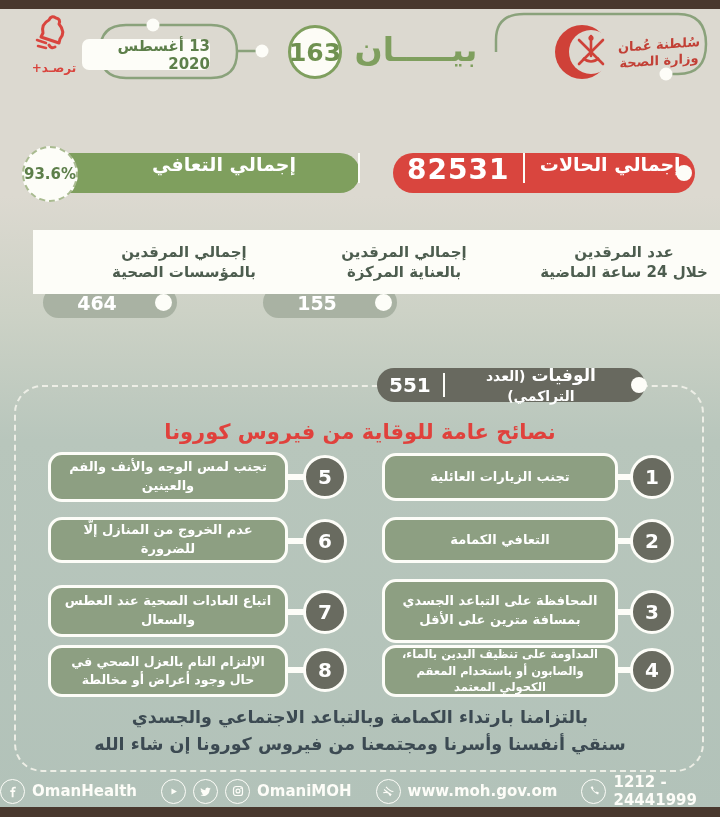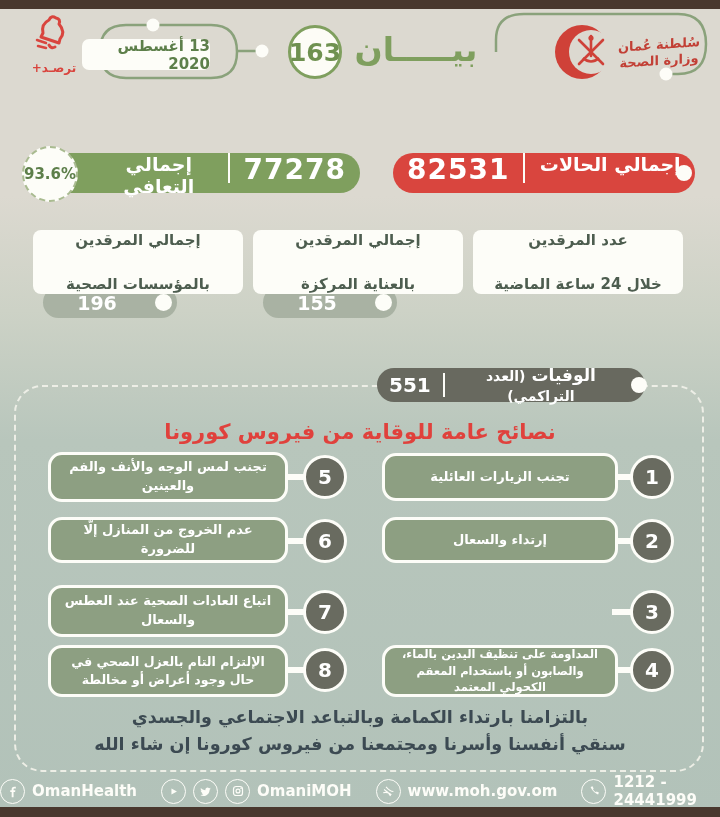--- a/index.html
+++ b/index.html
@@ -35,23 +35,23 @@
   .pill .val{font-size:28px;font-weight:bold;letter-spacing:1px;flex:0 0 auto;padding:0 14px;}
   .pill .sep{width:2px;height:30px;background:#fdfdf8;flex:0 0 auto;}
   .pill .lbl{font-size:19px;font-weight:bold;flex:1;text-align:center;padding:0 10px;}
   .dot{background:#fdfdf8;border-radius:50%;}
   .pill-red .end-dot{position:absolute;right:3px;top:12px;width:16px;height:16px;}
   .pct-circle{left:22px;top:146px;width:56px;height:56px;border-radius:50%;background:#fdfdf8;
     border:2px dashed #a9bb90;box-sizing:border-box;display:flex;align-items:center;justify-content:center;
     font-size:15px;font-weight:bold;color:#5d7f4a;z-index:3;}
 
   
-  .scard{top:230px;width:210px;height:64px;background:#fdfdf8;border-radius:8px;z-index:2;
-    display:flex;flex-direction:column;align-items:center;justify-content:space-between;
-    color:#4d5d4f;font-size:15px;font-weight:bold;line-height:1.35;text-align:center;}
+  .scard{top:230px;width:210px;height:64px;background:#fdfdf8;border-radius:0;z-index:2;
+    display:flex;flex-direction:column;align-items:center;justify-content:center;
+    color:#4d5d4f;font-size:15px;font-weight:bold;line-height:1.35;text-align:center;padding-left:46px;}
   .scard.c1{left:473px;} .scard.c2{left:253px;} .scard.c3{left:33px;}
   .spill{top:287px;width:134px;height:31px;border-radius:16px;background:#a9b2a3;z-index:1;
     display:flex;align-items:center;justify-content:center;color:#fff;font-size:19px;font-weight:bold;
     padding-right:26px;box-sizing:border-box;}
   .spill.c1{left:483px;} .spill.c2{left:263px;} .spill.c3{left:43px;}
   .spill .end-dot{position:absolute;right:5px;top:7px;width:17px;height:17px;}
 
   
   .deaths{left:377px;top:368px;width:268px;height:34px;border-radius:17px;background:#68695f;z-index:3;
     display:flex;align-items:center;color:#fff;direction:ltr;}
@@ -150,21 +150,20 @@
     <span class="val">82531</span>
     <span class="sep"></span>
     <span class="lbl rtl">إجمالي الحالات</span>
     <span class="dot end-dot"></span>
   </div>
 
   <div class="abs pill pill-green">
     <span style="width:42px;flex:0 0 auto;"></span>
     <span class="lbl rtl">إجمالي التعافي</span>
     <span class="sep"></span>
-    <span class="val">77278</span>
   </div>
   <div class="abs pct-circle">93.6%</div>
 
   <div class="abs scard c1 rtl">
     <span>عدد المرقدين</span>
     <span>خلال 24 ساعة الماضية</span>
   </div>
 
   <div class="abs scard c2 rtl">
     <span>إجمالي المرقدين</span>
@@ -173,21 +172,21 @@
   <div class="abs spill c2">
     <span>155</span>
     <span class="dot end-dot"></span>
   </div>
 
   <div class="abs scard c3 rtl">
     <span>إجمالي المرقدين</span>
     <span>بالمؤسسات الصحية</span>
   </div>
   <div class="abs spill c3">
-    <span>196</span>
+    <span>464</span>
     <span class="dot end-dot"></span>
   </div>
 
   <div class="abs dash-box"></div>
 
   <div class="abs deaths">
     <span class="val">551</span>
     <span class="sep"></span>
     <span class="lbl rtl">
       <span>الوفيات</span>
@@ -201,28 +200,29 @@
   <div class="abs tlink lk-r1"></div>
   <div class="abs tnum t1n">1</div>
   <div class="abs tcard t1c rtl">تجنب الزيارات العائلية</div>
 
   <div class="abs tlink lk-l1"></div>
   <div class="abs tnum t5n">5</div>
   <div class="abs tcard t5c rtl">تجنب لمس الوجه والأنف والفم والعينين</div>
 
   <div class="abs tlink lk-r2"></div>
   <div class="abs tnum t2n">2</div>
-  <div class="abs tcard t2c rtl">إرتداء والسعال</div>
+  <div class="abs tcard t2c rtl">التعافي الكمامة</div>
 
   <div class="abs tlink lk-l2"></div>
   <div class="abs tnum t6n">6</div>
   <div class="abs tcard t6c rtl">عدم الخروج من المنازل إلّا للضرورة</div>
 
   <div class="abs tlink lk-r3"></div>
   <div class="abs tnum t3n">3</div>
+  <div class="abs tcard t3c rtl">المحافظة على التباعد الجسدي بمسافة مترين على الأقل</div>
 
   <div class="abs tlink lk-l3"></div>
   <div class="abs tnum t7n">7</div>
   <div class="abs tcard t7c rtl">اتباع العادات الصحية عند العطس والسعال</div>
 
   <div class="abs tlink lk-r4"></div>
   <div class="abs tnum t4n">4</div>
   <div class="abs tcard t4c rtl">المداومة على تنظيف اليدين بالماء، والصابون أو باستخدام المعقم الكحولي المعتمد</div>
 
   <div class="abs tlink lk-l4"></div>

